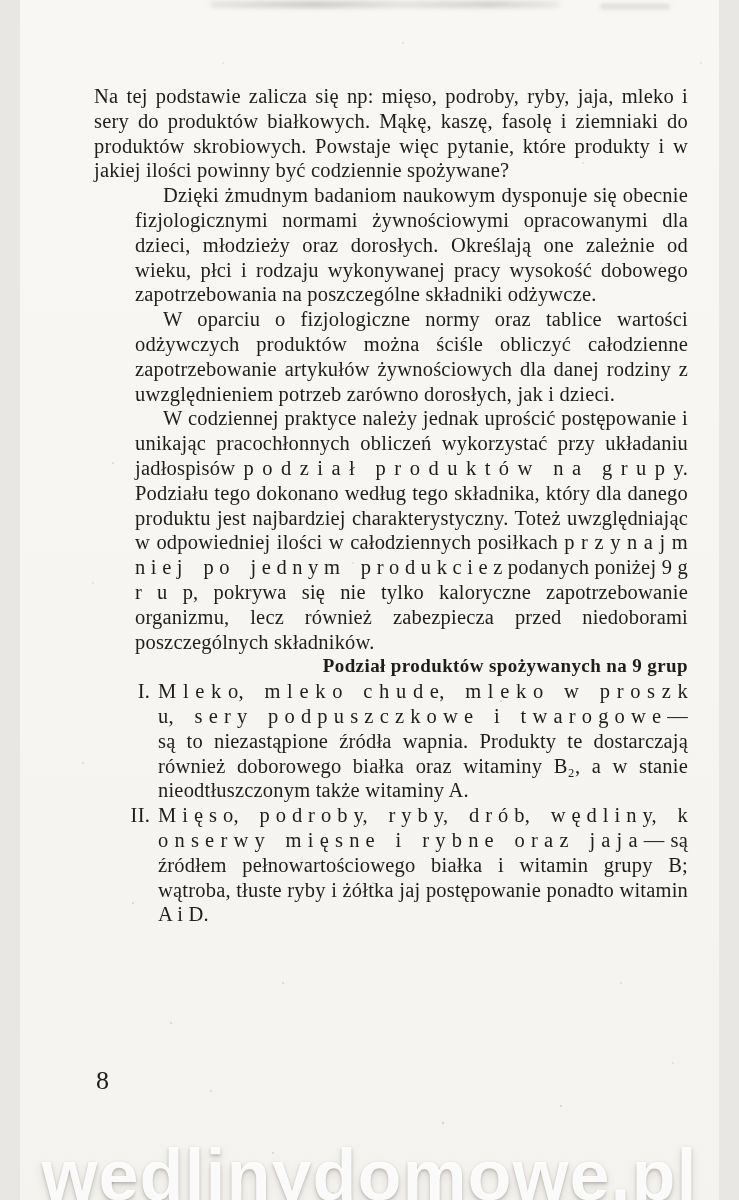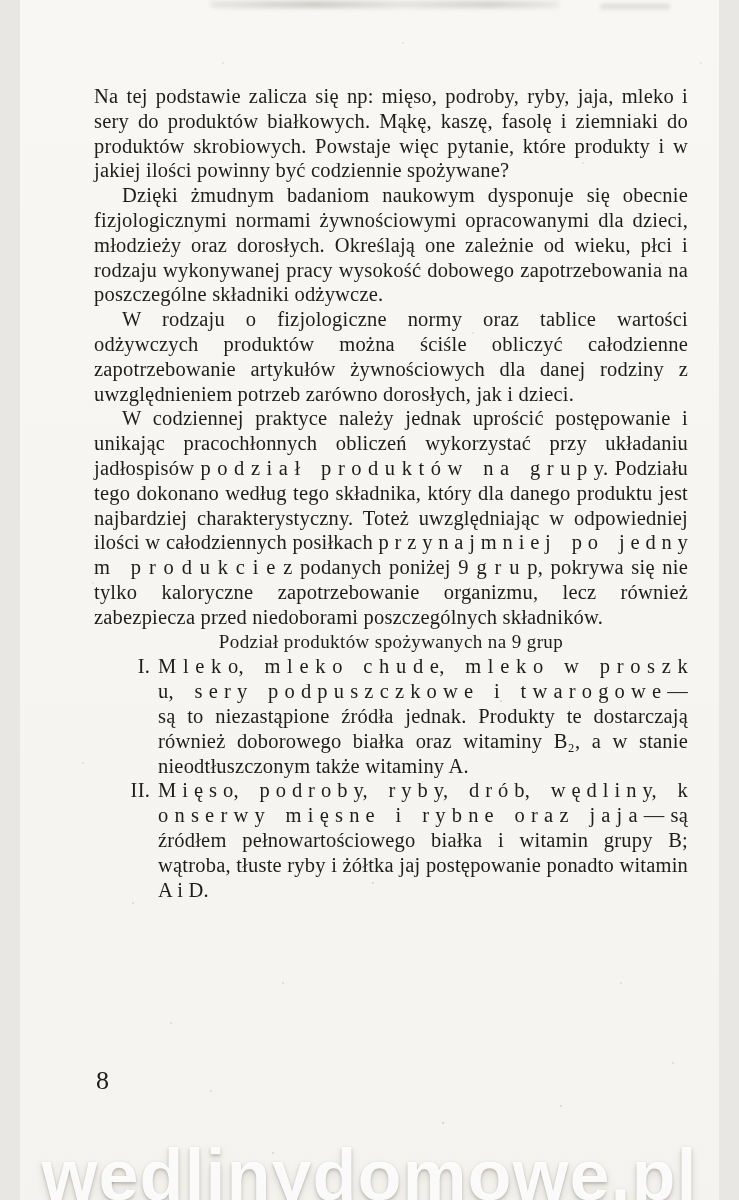--- a/index.html
+++ b/index.html
@@ -72,24 +72,25 @@
     font-size: 20.5px;
     line-height: 24.8px;
     text-align: justify;
     letter-spacing: 0.2px;
   }
   .text-block p {
     margin: 0;
   }
   .text-block p.indent {
     text-indent: 28px;
+    margin-left: 41px;
   }
   .heading {
-    font-weight: normal;
-    text-align: center;
+    font-weight: bold;
+    text-align: right;
     text-indent: 0;
     font-size: 19px;
     letter-spacing: 0.4px;
     margin: 23px 0 38px 0;
   }
   .group-list {
     margin: 0;
   }
   .list-item {
     position: relative;
@@ -136,31 +137,31 @@
   <div class="speckles"></div>
   <div class="top-smudge"></div>
   <div class="top-smudge2"></div>
 
   <div class="text-block">
 
     <p>Na tej podstawie zalicza się np: mięso, podroby, ryby, jaja, mleko i sery do produktów białkowych. Mąkę, kaszę, fasolę i ziemniaki do produktów skrobiowych. Powstaje więc pytanie, które produkty i w jakiej ilości powinny być codziennie spożywane?</p>
 
     <p class="indent">Dzięki żmudnym badaniom naukowym dysponuje się obecnie fizjologicznymi normami żywnościowymi opracowanymi dla dzieci, młodzieży oraz dorosłych. Określają one zależnie od wieku, płci i rodzaju wykonywanej pracy wysokość dobowego zapotrzebowania na poszczególne składniki odżywcze.</p>
 
-    <p class="indent">W rodzaju o fizjologiczne normy oraz tablice wartości odżywczych produktów można ściśle obliczyć całodzienne zapotrzebowanie artykułów żywnościowych dla danej rodziny z uwzględnieniem potrzeb zarówno dorosłych, jak i dzieci.</p>
+    <p class="indent">W oparciu o fizjologiczne normy oraz tablice wartości odżywczych produktów można ściśle obliczyć całodzienne zapotrzebowanie artykułów żywnościowych dla danej rodziny z uwzględnieniem potrzeb zarówno dorosłych, jak i dzieci.</p>
 
     <p class="indent">W codziennej praktyce należy jednak uprościć postępowanie i unikając pracochłonnych obliczeń wykorzystać przy układaniu jadłospisów p o d z i a ł p r o d u k t ó w n a g r u p y. Podziału tego dokonano według tego składnika, który dla danego produktu jest najbardziej charakterystyczny. Toteż uwzględniając w odpowiedniej ilości w całodziennych posiłkach p r z y n a j m n i e j p o j e d n y m p r o d u k c i e z podanych poniżej 9 g r u p, pokrywa się nie tylko kaloryczne zapotrzebowanie organizmu, lecz również zabezpiecza przed niedoborami poszczególnych składników.</p>
 
     <p class="heading">Podział produktów spożywanych na 9 grup</p>
 
     <div class="group-list">
 
       <div class="list-item">
         <span class="numeral">I.</span>
-        <span>M l e k o, m l e k o c h u d e, m l e k o w p r o s z k u, s e r y p o d p u s z c z k o w e i t w a r o g o w e — są to niezastąpione źródła jednak. Produkty te dostarczają również doborowego białka oraz witaminy B₂, a w stanie nieodtłuszczonym także witaminy A.</span>
+        <span>M l e k o, m l e k o c h u d e, m l e k o w p r o s z k u, s e r y p o d p u s z c z k o w e i t w a r o g o w e — są to niezastąpione źródła wapnia. Produkty te dostarczają również doborowego białka oraz witaminy B₂, a w stanie nieodtłuszczonym także witaminy A.</span>
       </div>
 
       <div class="list-item">
         <span class="numeral">II.</span>
         <span>M i ę s o, p o d r o b y, r y b y, d r ó b, w ę d l i n y, k o n s e r w y m i ę s n e i r y b n e o r a z j a j a — są źródłem pełnowartościowego białka i witamin grupy B; wątroba, tłuste ryby i żółtka jaj postępowanie ponadto witamin A i D.</span>
       </div>
 
     </div>
   </div>
 

